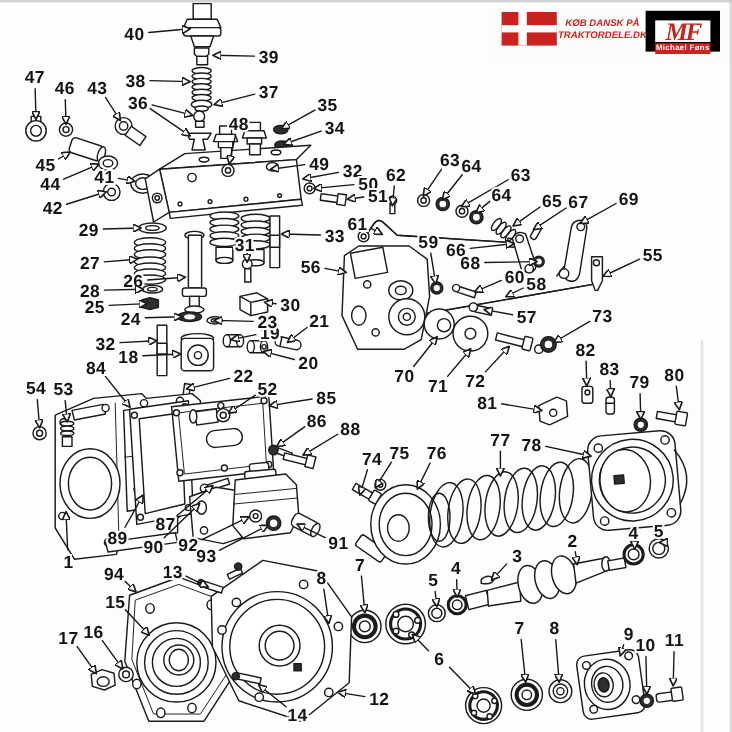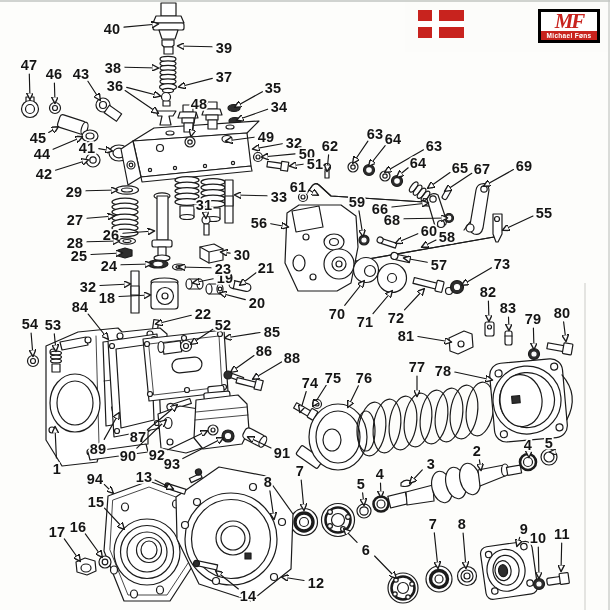--- a/index.html
+++ b/index.html
@@ -23,21 +23,21 @@
   svg.art .num{font:bold 14.5px "Liberation Sans",sans-serif;fill:#141414;text-anchor:middle;
     stroke:#fdfdfb;stroke-width:3.5px;paint-order:stroke;letter-spacing:.3px;}
   svg.art .leader{stroke:#161616;stroke-width:1.15;fill:none;}
   
   .logo{position:absolute;left:405px;top:0;width:205px;height:52px;background:#fcfcfa;}
   .flag{position:absolute;left:13px;top:10px;width:46px;height:28px;background:#c8231e;}
   .flag .vbar{position:absolute;left:14px;top:0;width:7px;height:100%;background:#fff;}
   .flag .hbar{position:absolute;left:0;top:11px;width:100%;height:6px;background:#fff;}
   .tagline{position:absolute;left:58px;top:15px;width:78px;text-align:center;color:#c8231e;
     font-weight:bold;font-style:italic;font-size:8px;line-height:10px;white-space:nowrap;}
-  .mfbox{position:absolute;left:133px;top:9px;width:62px;height:34px;border:3px solid #000000;
+  .mfbox{position:absolute;left:133px;top:9px;width:62px;height:34px;border:8px solid #000000;
     background:#fff;box-sizing:border-box;display:flex;flex-direction:column;}
   .mfbox .mf{flex:1;color:#c8231e;font-weight:900;font-style:italic;font-size:21px;
     line-height:19px;text-align:center;letter-spacing:-2px;font-family:"Liberation Serif",serif;}
   .mfbox .mfname{background:#c8231e;color:#fff;font-size:6.5px;font-weight:bold;
     text-align:center;line-height:9px;letter-spacing:.3px;}
 </style>
 </head>
 <body>
 
 <div class="stage">
@@ -955,20 +955,24 @@
           <text x="95" y="483.5" class="num">94</text>
         </g>
       </g>
 </svg>
 
 <div class="logo">
   <div class="flag">
     <div class="vbar"></div>
         <div class="hbar"></div>
   </div>
+  <div class="tagline">
+    <div>KØB DANSK PÅ</div>
+    <div>TRAKTORDELE.DK</div>
+  </div>
   <div class="mfbox">
     <div class="mf">MF</div>
     <div class="mfname">Michael Føns</div>
   </div>
 </div>
 
 <div class="scan-top"></div>
 <div class="scan-right"></div>
 <div class="scan-streak"></div>
 

